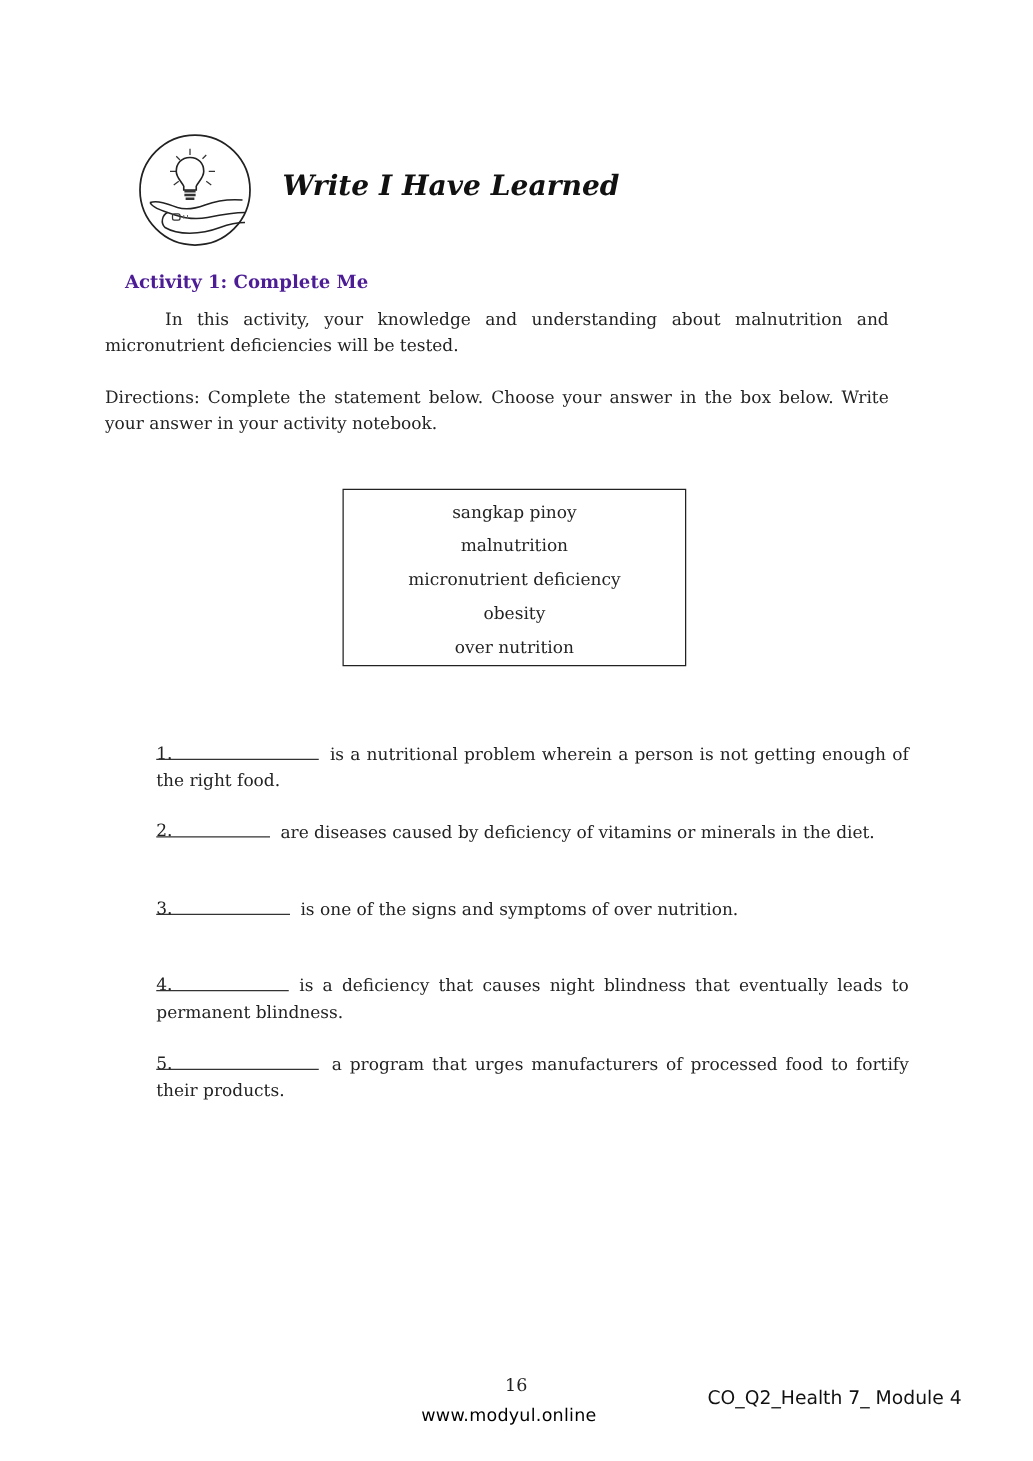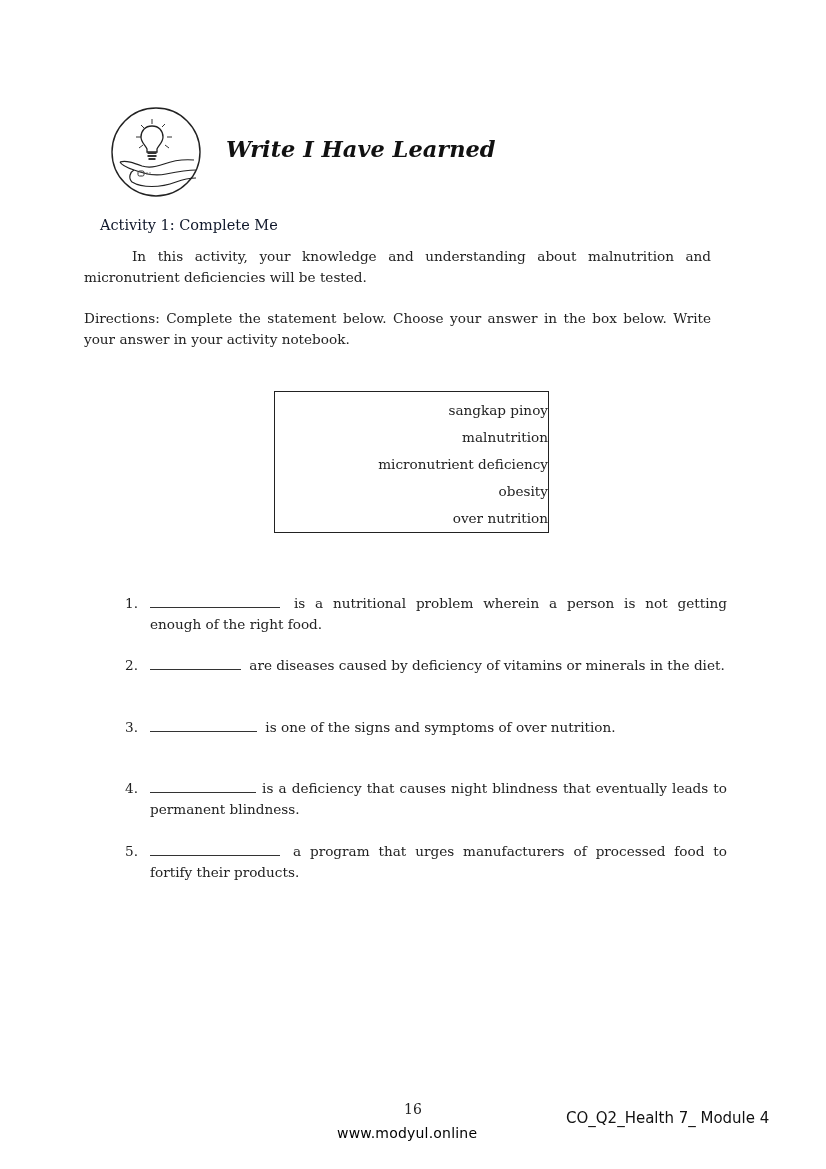--- a/index.html
+++ b/index.html
@@ -36,23 +36,23 @@
       font-weight: bold;
       font-style: italic;
       font-size: 22.5px;
       color: #111;
     }
     .activity-title {
       position: absolute;
       left: 100px;
       top: 217px;
       font-family: "DejaVu Serif", serif;
-      font-weight: normal;
+      font-weight: bold;
       font-size: 14.5px;
-      color: #0f172a;
+      color: #4c1d95;
     }
     .para {
       position: absolute;
       left: 84px;
       width: 627px;
       font-size: 13.6px;
       line-height: 21px;
       text-align: justify;
       text-align-last: left;
       color: #222;
@@ -61,21 +61,21 @@
     .directions { top: 308px; }
     .choice-box {
       position: absolute;
       left: 274px;
       top: 391px;
       width: 275px;
       height: 142px;
       border: 1px solid #222;
       box-sizing: border-box;
       padding-top: 5px;
-      text-align: right;
+      text-align: center;
     }
     .choice-item {
       font-size: 13.6px;
       line-height: 27px;
       color: #222;
     }
     .questions {
       position: absolute;
       left: 125px;
       top: 593px;
@@ -91,21 +91,20 @@
       font-size: 13.6px;
       line-height: 21px;
       color: #222;
     }
     .q-num {
       position: absolute;
       left: 0;
       top: 0;
     }
     .q-text {
-      margin-left: 25px;
       text-align: justify;
       text-align-last: left;
     }
     .blank {
       display: inline-block;
       border-bottom: 1px solid #333;
       height: 14px;
       vertical-align: baseline;
       margin-right: 4px;
     }

